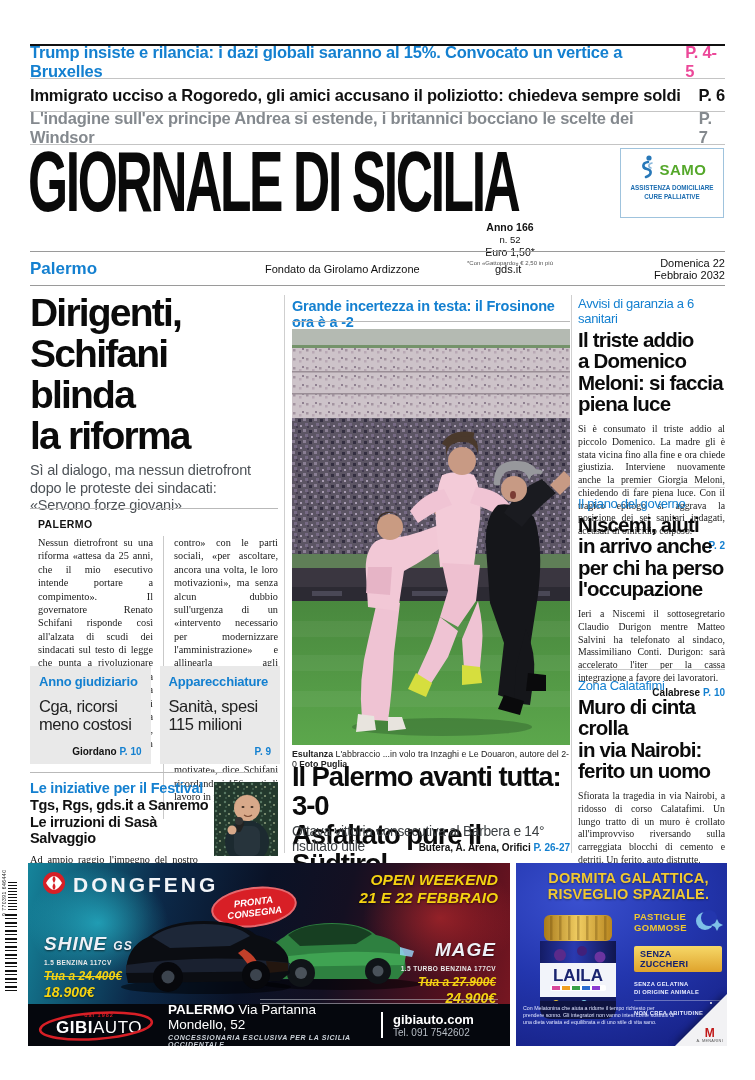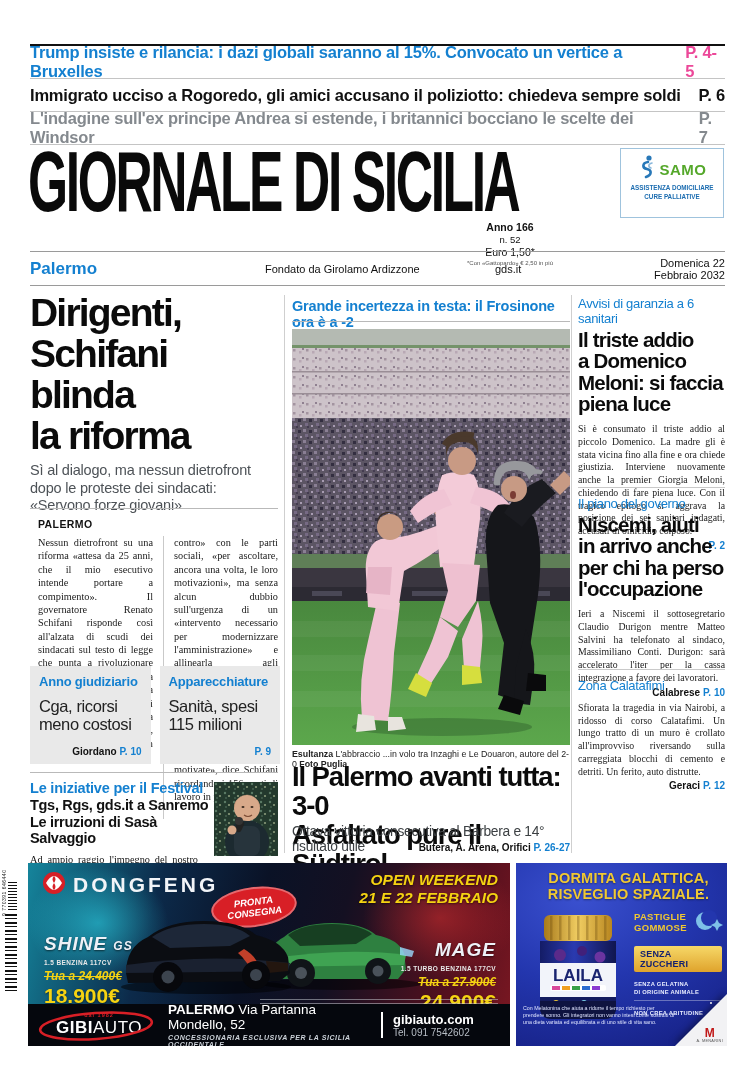--- a/index.html
+++ b/index.html
@@ -98,21 +98,21 @@
   .df-row{position:absolute;left:14px;top:8px;display:flex;align-items:center;gap:7px}
   .df-name{font-weight:bold;font-size:21px;letter-spacing:3px;color:#f2f4f8}
   .openwk{position:absolute;right:12px;top:8px;text-align:right;color:#f5d312;font-style:italic;font-weight:bold;font-size:15.5px;line-height:1.15;text-shadow:0 1px 2px #0008}
   .pronta{position:absolute;left:183px;top:24px;width:86px;height:40px;background:#d81f26;border-radius:50%;transform:rotate(-7deg);display:flex;align-items:center;justify-content:center;text-align:center;font-style:italic;font-weight:bold;font-size:9.5px;line-height:1.2;box-shadow:0 0 0 2px #ffffff55 inset}
   .shine{position:absolute;left:16px;top:70px}
   .mage{position:absolute;right:14px;top:76px;text-align:right}
   .model{font-style:italic;font-weight:bold;font-size:19px;letter-spacing:1px;color:#eef2f8;text-shadow:0 1px 2px #0009}
   .model small{font-size:12px}
   .engine{font-size:6.5px;font-weight:bold;letter-spacing:.4px;color:#e8e8e8;margin-top:4px}
   .oldprice{font-style:italic;font-weight:bold;font-size:12px;color:#f5d312;text-decoration:line-through;margin-top:3px}
-  .newprice{font-weight:bold;font-size:21px;color:#f5d312;margin-top:1px;text-shadow:0 1px 2px #0008}
+  .newprice{font-style:italic;font-weight:bold;font-size:14px;color:#f5d312;margin-top:1px;text-shadow:0 1px 2px #0008}
   .cars{position:absolute;left:88px;top:26px}
   .warranty{position:absolute;left:16px;top:139px;color:#f5d312;font-style:italic;font-weight:bold;font-size:11.5px;text-shadow:0 1px 1px #0008}
   .legal{position:absolute;left:232px;top:136px;width:238px;height:16px;opacity:.5;background:repeating-linear-gradient(180deg,#cfd4da 0 1px,transparent 1px 4px)}
   .df-bottom{position:absolute;left:0;right:0;bottom:0;height:42px;background:#05070d;display:flex;align-items:center;padding:0 12px;gap:10px}
   .gibi{position:relative;width:118px;text-align:center}
   .gibi .since{color:#d81f26;font-size:5.5px;font-weight:bold;letter-spacing:1px}
   .gibi .nm{font-size:17px;letter-spacing:.5px;color:#fff}
   .gibi .nm b{font-weight:bold}
   .gibi svg{position:absolute;left:-2px;top:-3px}
   .df-city{flex:1}
@@ -395,20 +395,24 @@
 l'occupazione</div>
     <div class="b">Ieri a Niscemi il sottosegretario Claudio Durigon mentre Matteo Salvini ha telefonato al sindaco, Massimiliano Conti. Durigon: sarà accelerato l'iter per la cassa integrazione a favore dei lavoratori.</div>
     <div class="byline">
       <span class="by">Calabrese</span>
       <span class="pg">P. 10</span>
     </div>
   </div>
   <div class="rule r-rule2"></div>
   <div class="rart" style="top:678px">
     <div class="k">Zona Calatafimi</div>
+    <div class="h pre">Muro di cinta
+crolla
+in via Nairobi:
+ferito un uomo</div>
     <div class="b">Sfiorata la tragedia in via Nairobi, a ridosso di corso Calatafimi. Un lungo tratto di un muro è crollato all'improvviso riversando sulla carreggiata blocchi di cemento e detriti. Un ferito, auto distrutte.</div>
     <div class="byline">
       <span class="by">Geraci</span>
       <span class="pg">P. 12</span>
     </div>
   </div>
 
   <div class="adcar">
     <div class="glow"></div>
     <div class="glow2"></div>

